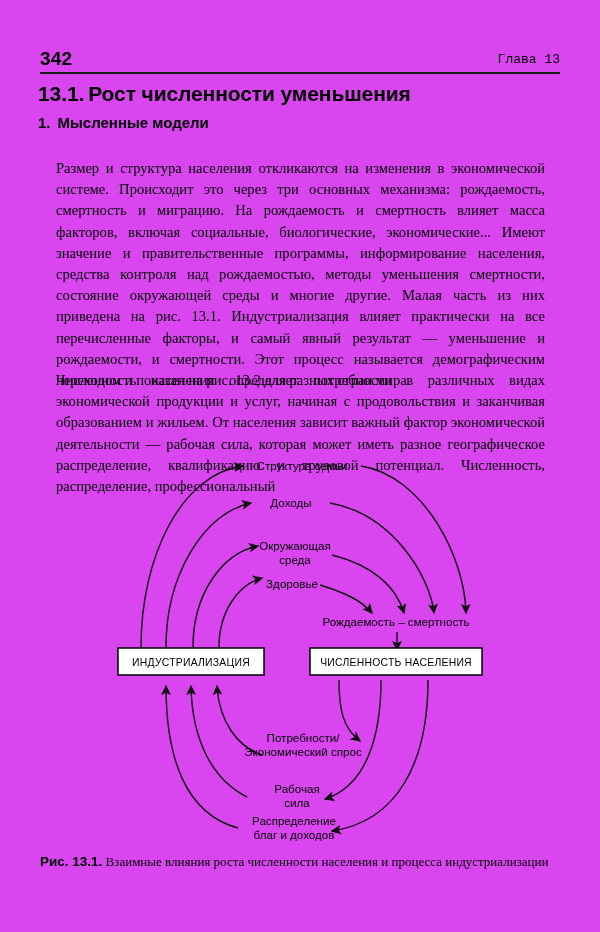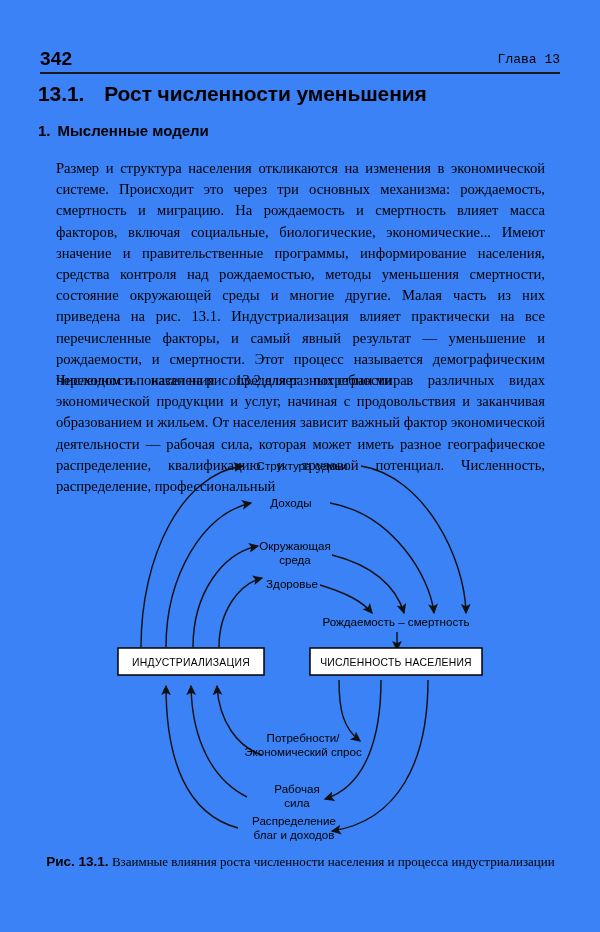--- a/index.html
+++ b/index.html
@@ -4,21 +4,21 @@
 <style>
   html, body {
     margin: 0;
     padding: 0;
     background: #ffffff;
   }
   #page {
     position: relative;
     width: 600px;
     height: 932px;
-    background: #3b82f6;
+    background: #d946ef;
     overflow: hidden;
     font-family: "Liberation Serif", "DejaVu Serif", serif;
     color: #000000;
   }
 
   
   .header-row {
     position: absolute;
     left: 40px;
     top: 42px;
@@ -54,26 +54,26 @@
   .section-title {
     position: absolute;
     left: 38px;
     top: 82px;
     font-family: "Liberation Sans", "DejaVu Sans", sans-serif;
     font-weight: bold;
     font-size: 21px;
     letter-spacing: -0.1px;
     white-space: nowrap;
   }
-  .section-title .num { margin-right: 20px; }
+  .section-title .num { margin-right: 4px; }
 
   .subsection-title {
     position: absolute;
     left: 38px;
-    top: 122px;
+    top: 114px;
     font-family: "Liberation Sans", "DejaVu Sans", sans-serif;
     font-weight: bold;
     font-size: 15px;
     white-space: nowrap;
   }
   .subsection-title .num { margin-right: 7px; }
 
   
   .body-block {
     position: absolute;
@@ -124,21 +124,21 @@
   }
 
   
   .caption {
     position: absolute;
     left: 40px;
     top: 853px;
     width: 521px;
     font-size: 13px;
     line-height: 18.5px;
-    text-align: center;
+    text-align: left;
   }
   .caption .cap-lead {
     font-family: "Liberation Sans", "DejaVu Sans", sans-serif;
     font-weight: bold;
     font-size: 13.5px;
   }
 </style>
 </head>
 <body>
 

